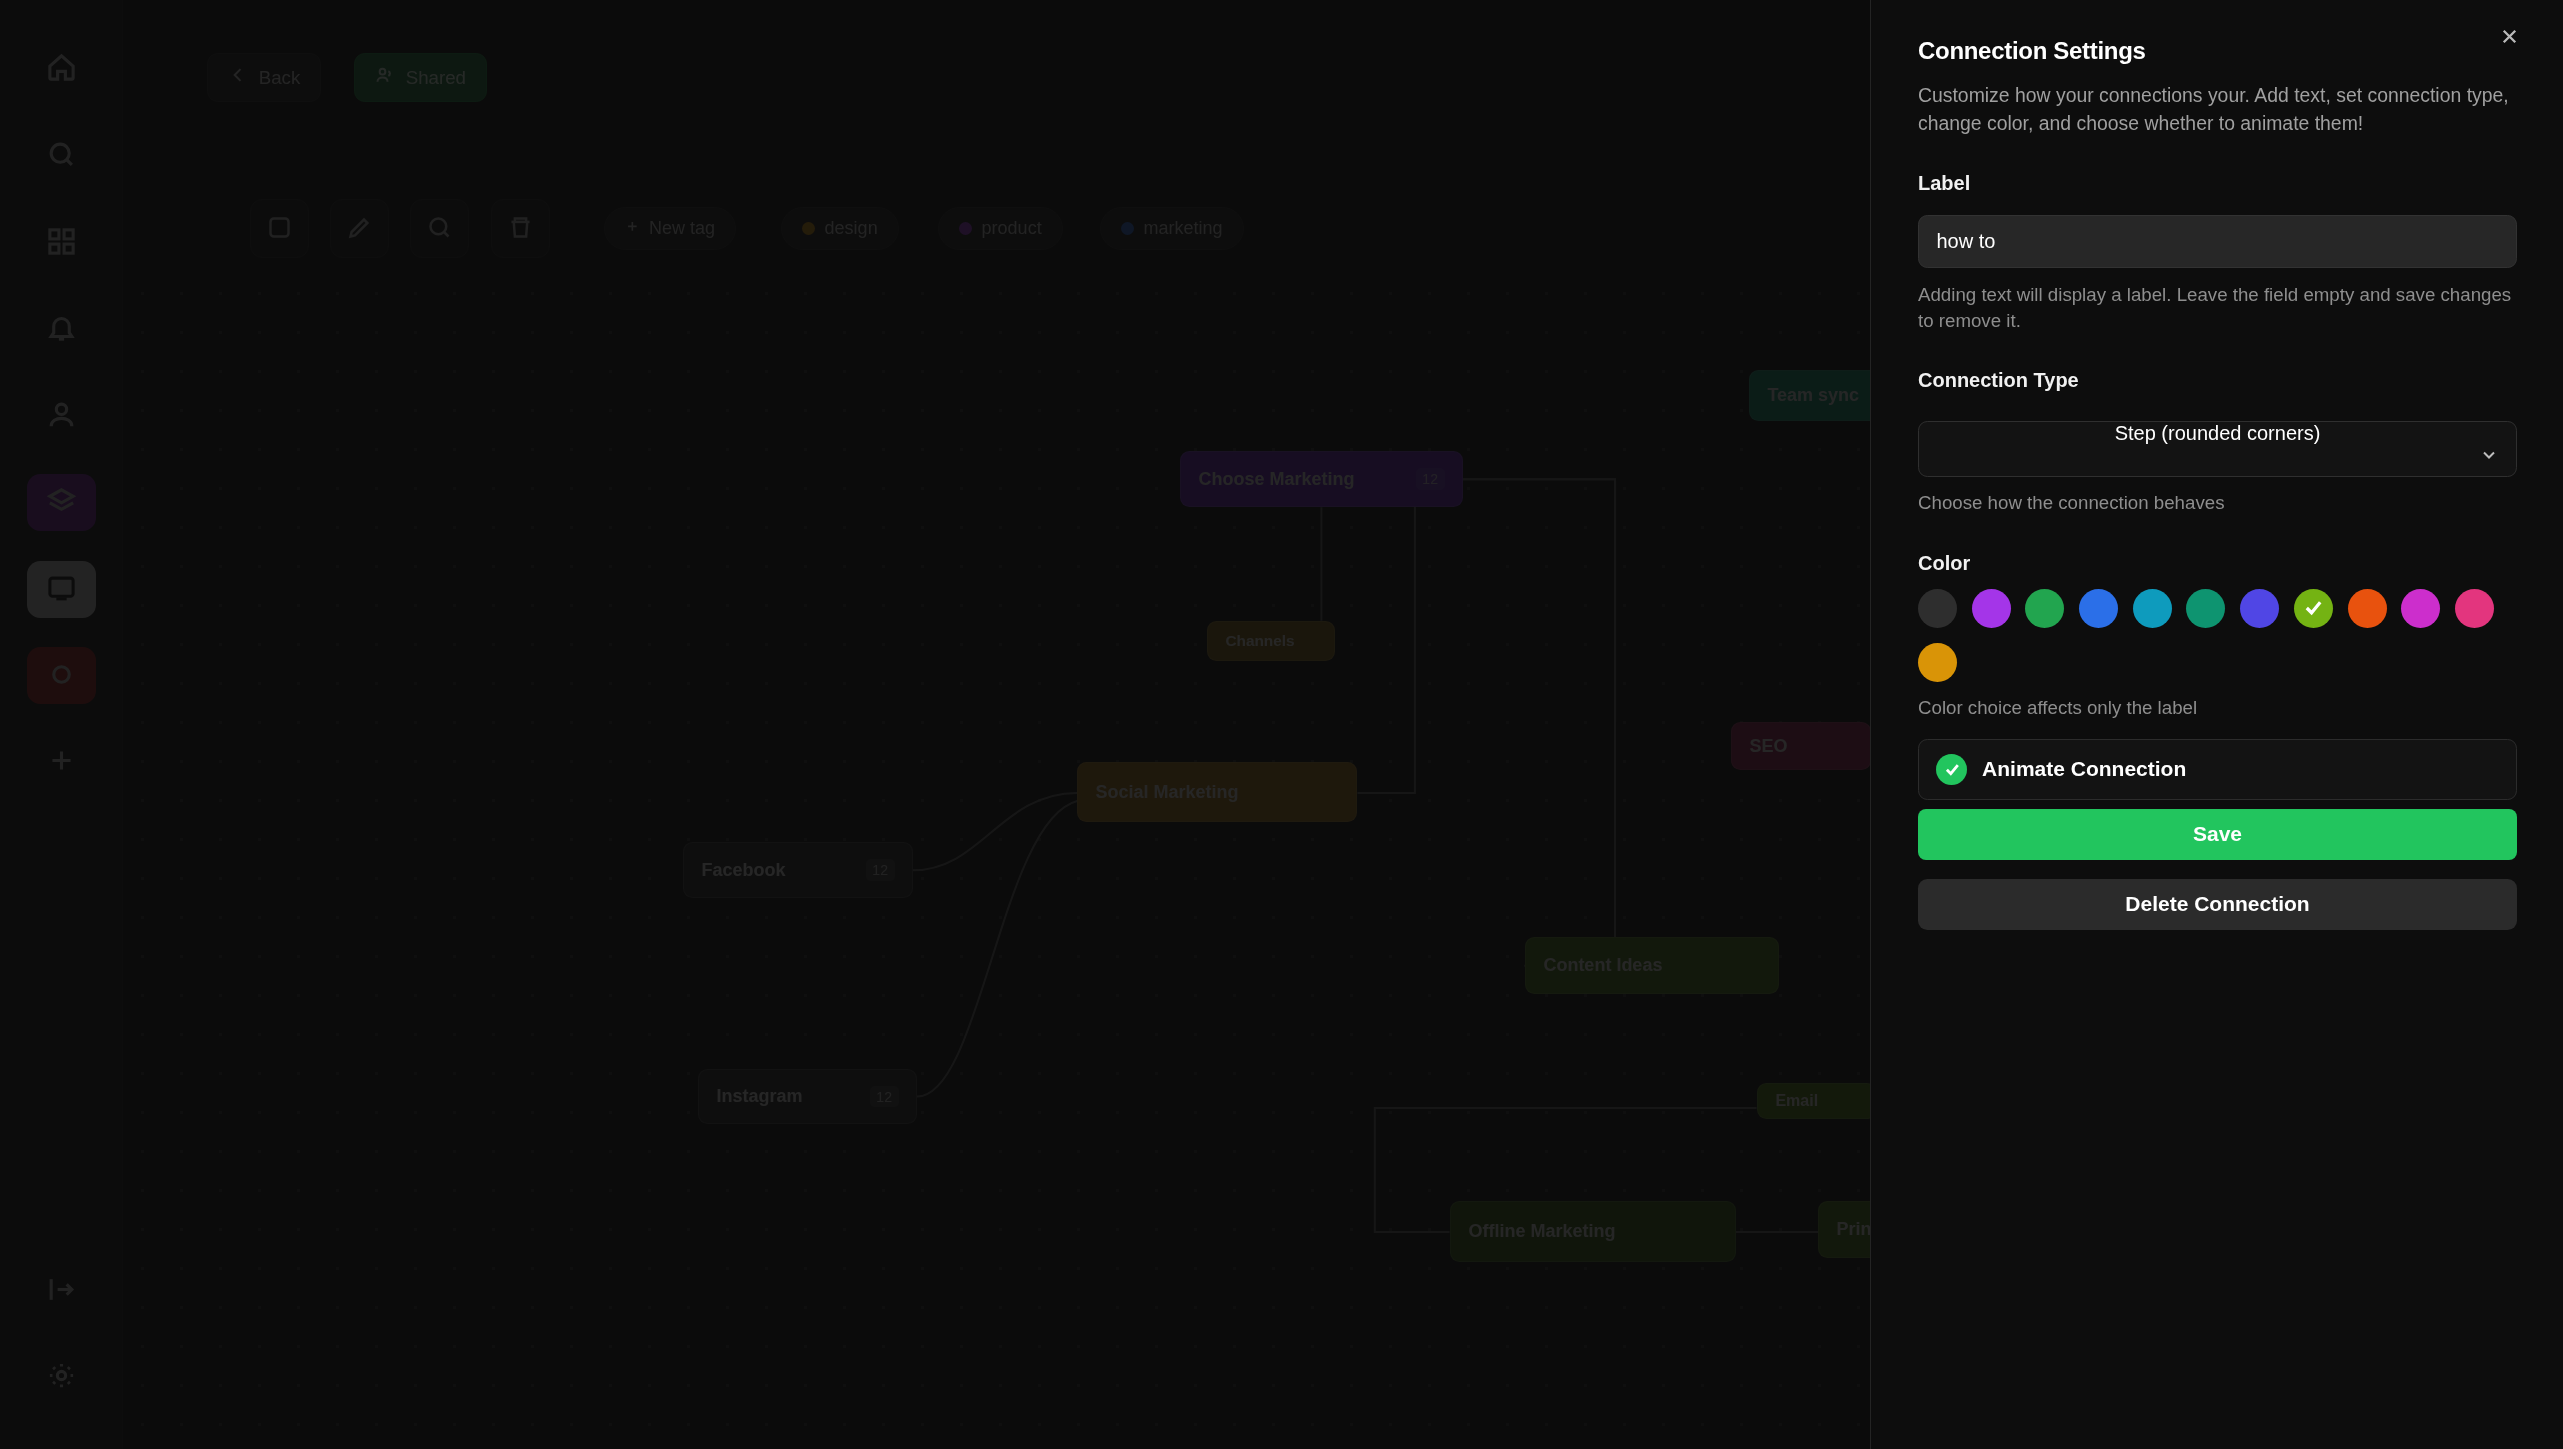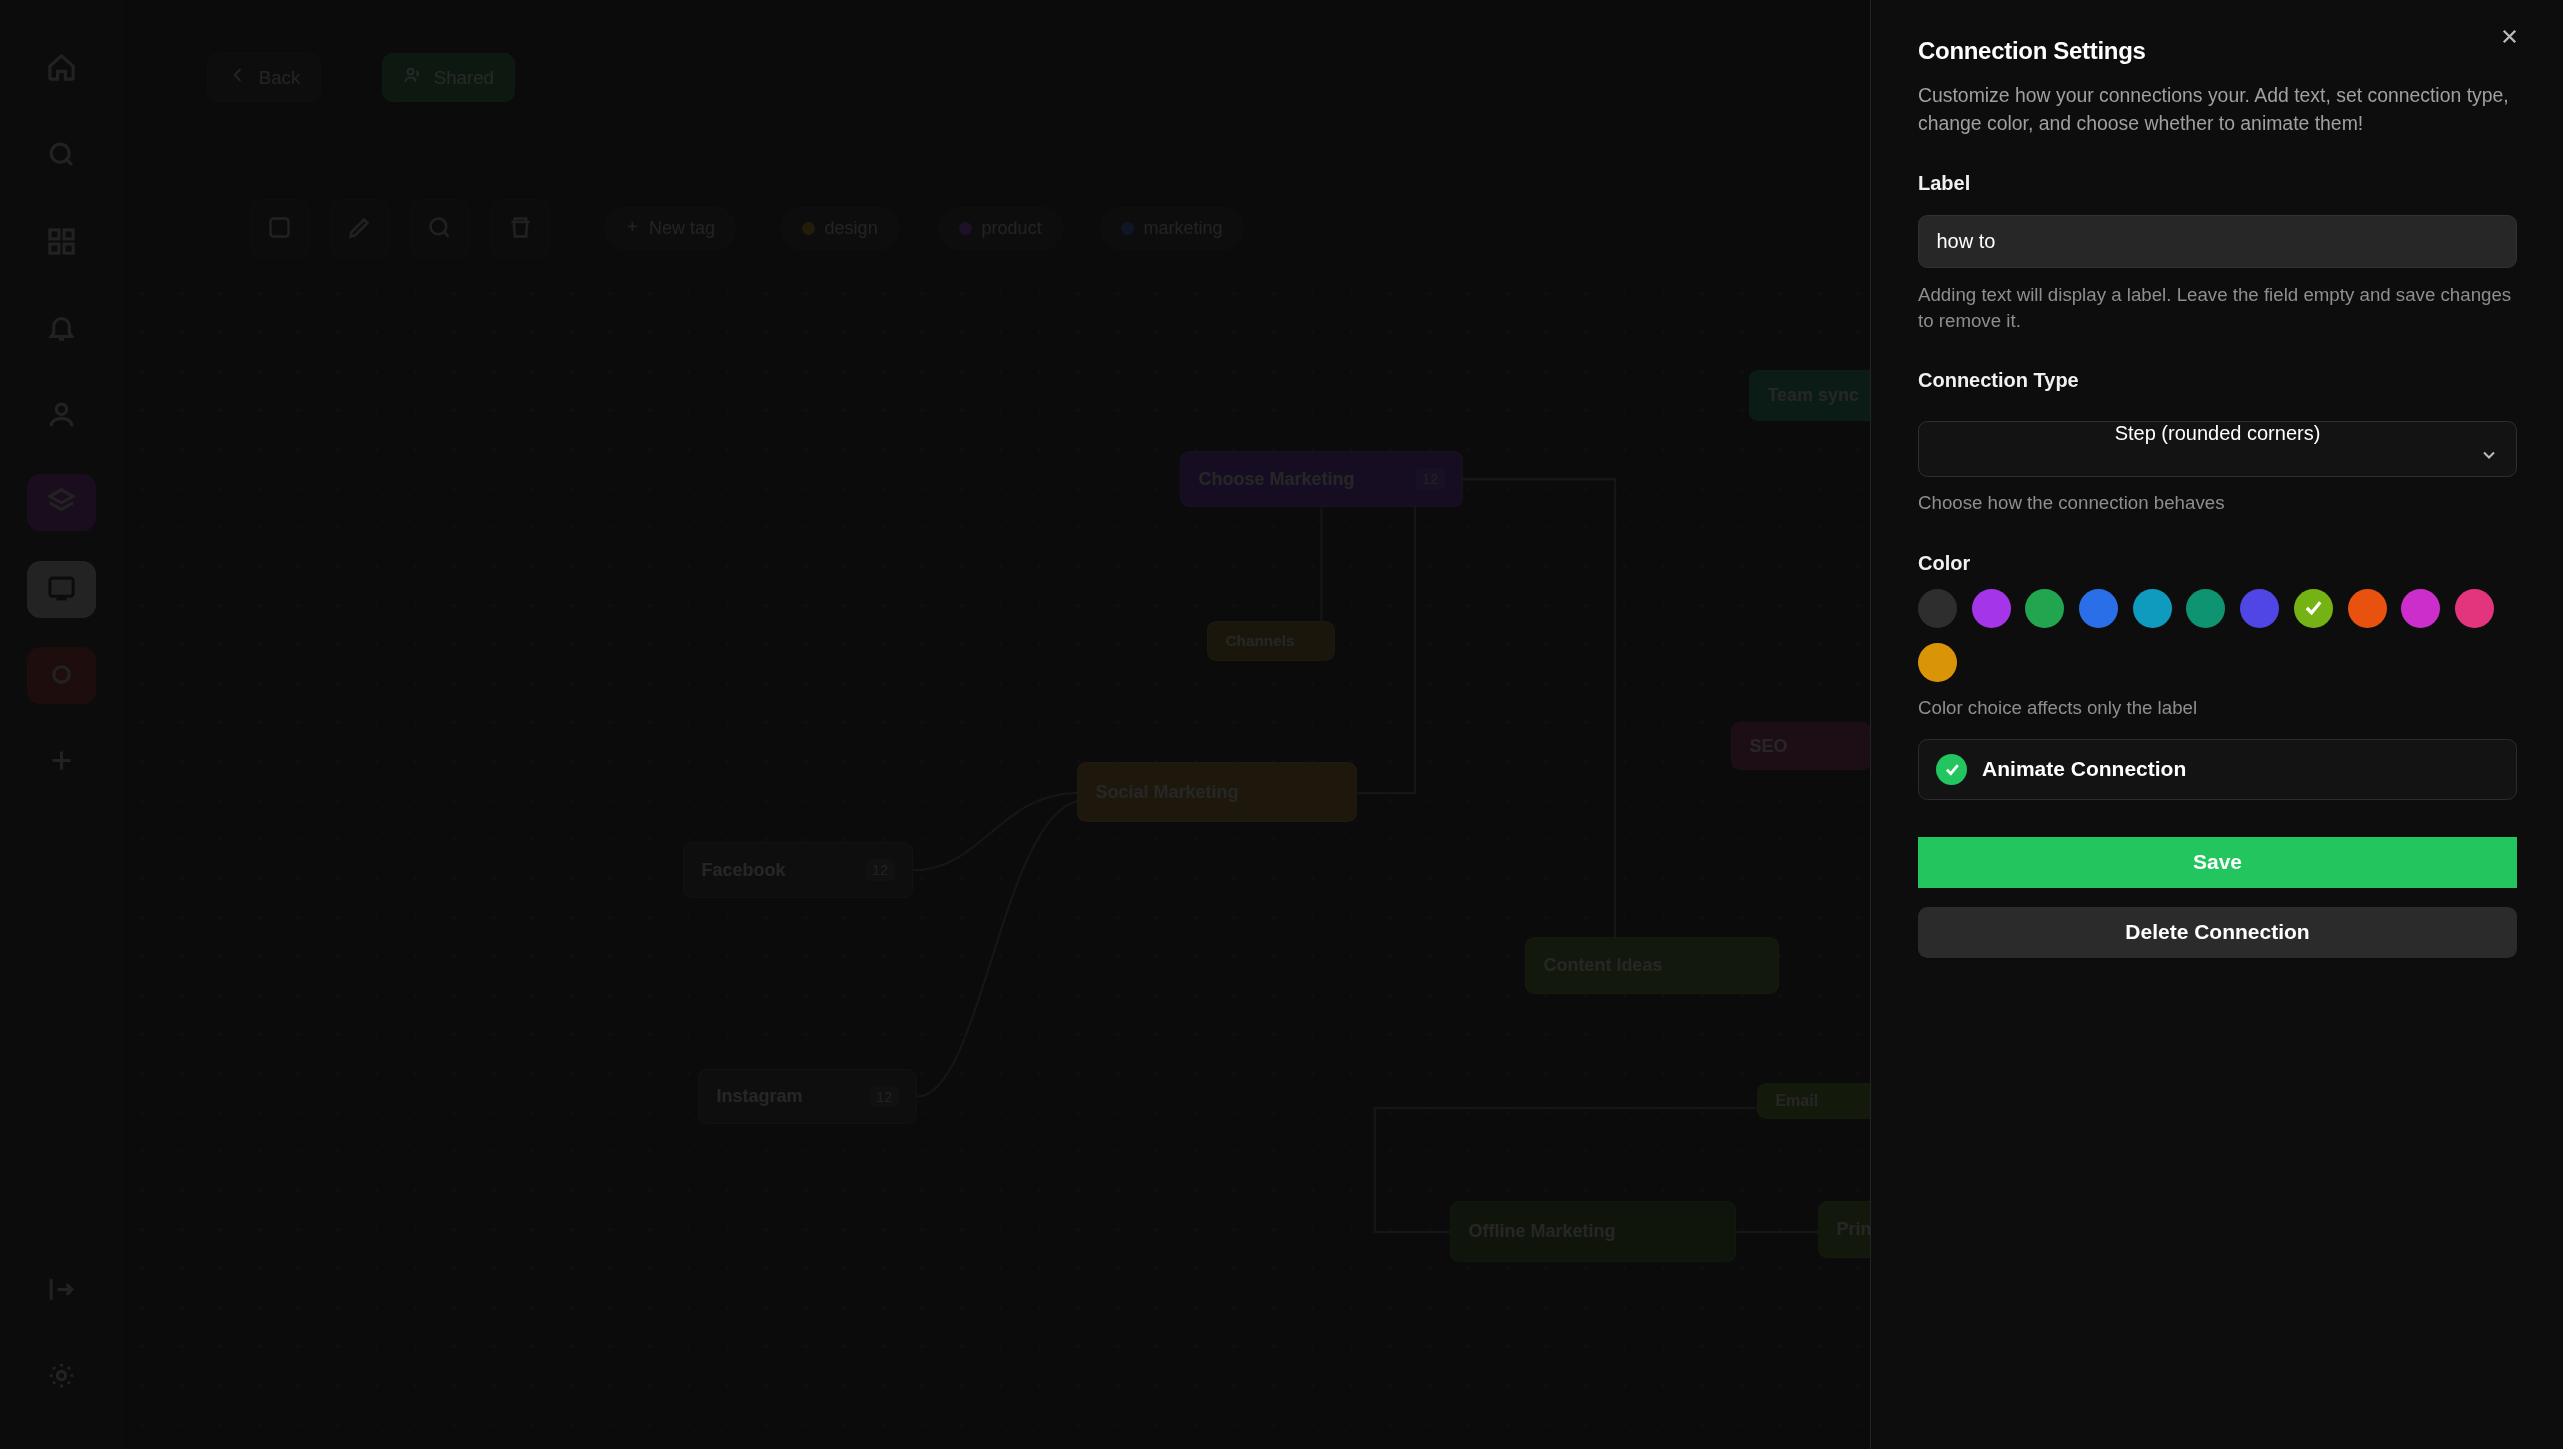--- a/index.html
+++ b/index.html
@@ -121,21 +121,21 @@
     display: flex; align-items: center; gap: 14.7px; padding: 0 17.4px;
   }
   .check-circle {
     width: 31px; height: 31px; border-radius: 50%; background: #22c55e;
     display: flex; align-items: center; justify-content: center; flex: 0 0 auto;
   }
   .check-circle svg { width: 18.7px; height: 18.7px; stroke: #ffffff; stroke-width: 3.6; fill: none; }
   .checkbox-label { font-size: 21px; font-weight: 700; color: #ffffff; }
 
   .btn-primary {
-    margin-top: 37px; width: 599px; height: 51px; border-radius: 0;
+    margin-top: 9px; width: 599px; height: 51px; border-radius: 8px;
     background: #22c55e; color: #ffffff; font-size: 21px; font-weight: 700;
     display: flex; align-items: center; justify-content: center; border: none;
     font-family: "Liberation Sans", sans-serif;
   }
   .btn-secondary {
     margin-top: 18.7px; width: 599px; height: 51px; border-radius: 9.3px;
     background: #2b2b2b; color: #ffffff; font-size: 21px; font-weight: 700;
     display: flex; align-items: center; justify-content: center; border: none;
     font-family: "Liberation Sans", sans-serif;
   }
@@ -216,21 +216,21 @@
               </svg></span>
         </div>
       </div>
 
       <div class="tb-btn" style="left:207px; top:53px">
         <span><svg viewBox="0 0 24 24">
               <path d="M15 5l-7 7 7 7"></path>
             </svg></span>
         <span>Back</span>
       </div>
-      <div class="tb-btn green" style="left:382px; top:53px">
+      <div class="tb-btn green" style="left:354px; top:53px">
         <span><svg viewBox="0 0 24 24">
               <circle cx="9" cy="8" r="3.4"></circle>
               <path d="M3 20c0-3.4 2.8-5 6-5s6 1.6 6 5"></path>
               <path d="M16 7.5a3 3 0 0 1 0 5.6"></path>
             </svg></span>
         <span>Shared</span>
       </div>
 
       <div class="tool-btn" style="left:250px; top:199px">
         <span><svg viewBox="0 0 24 24">

